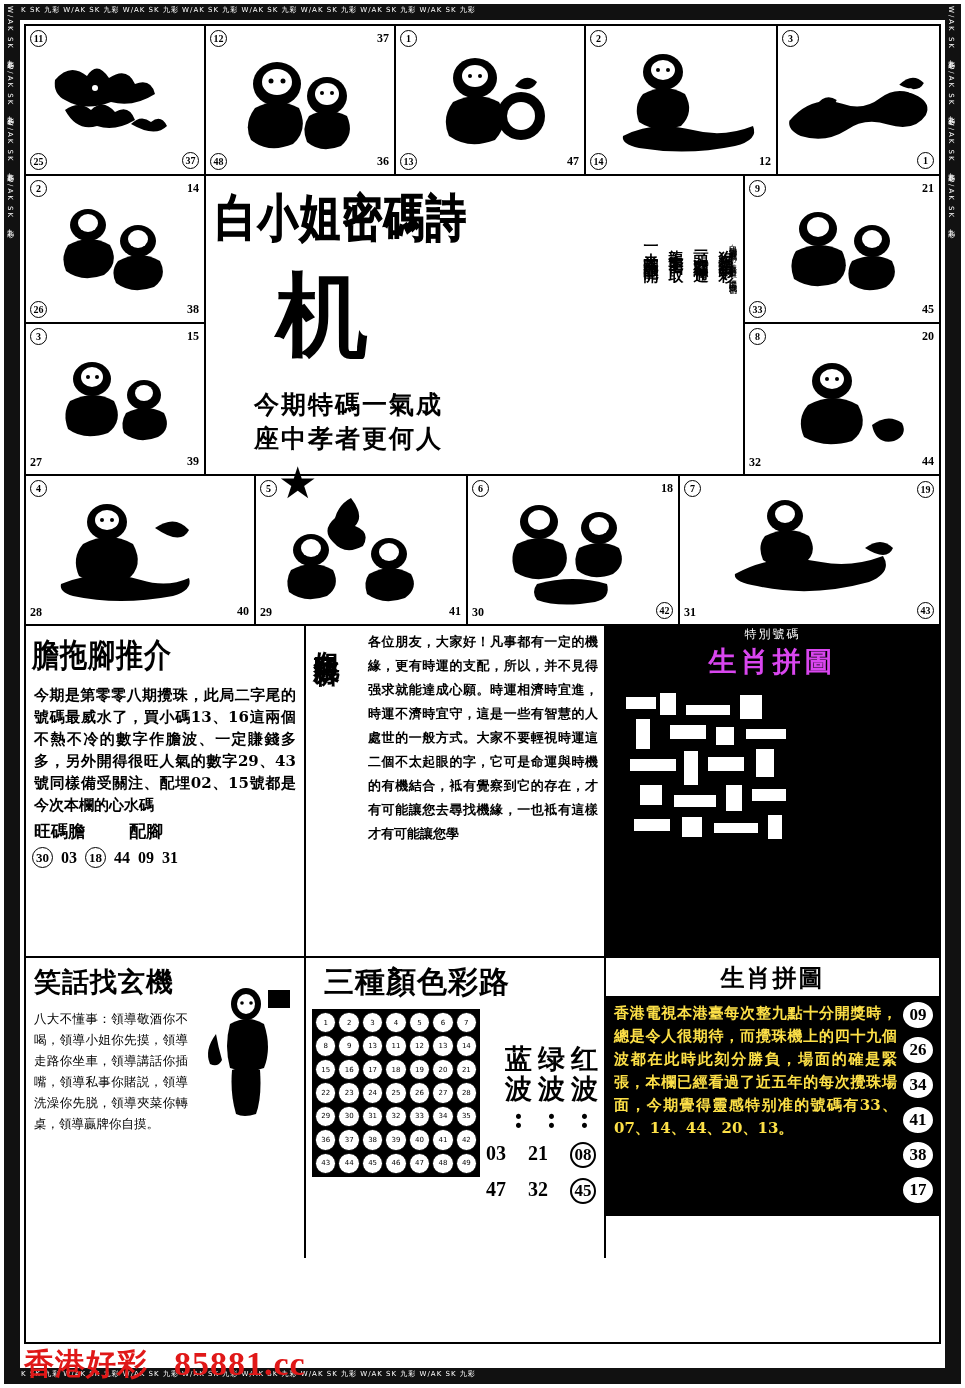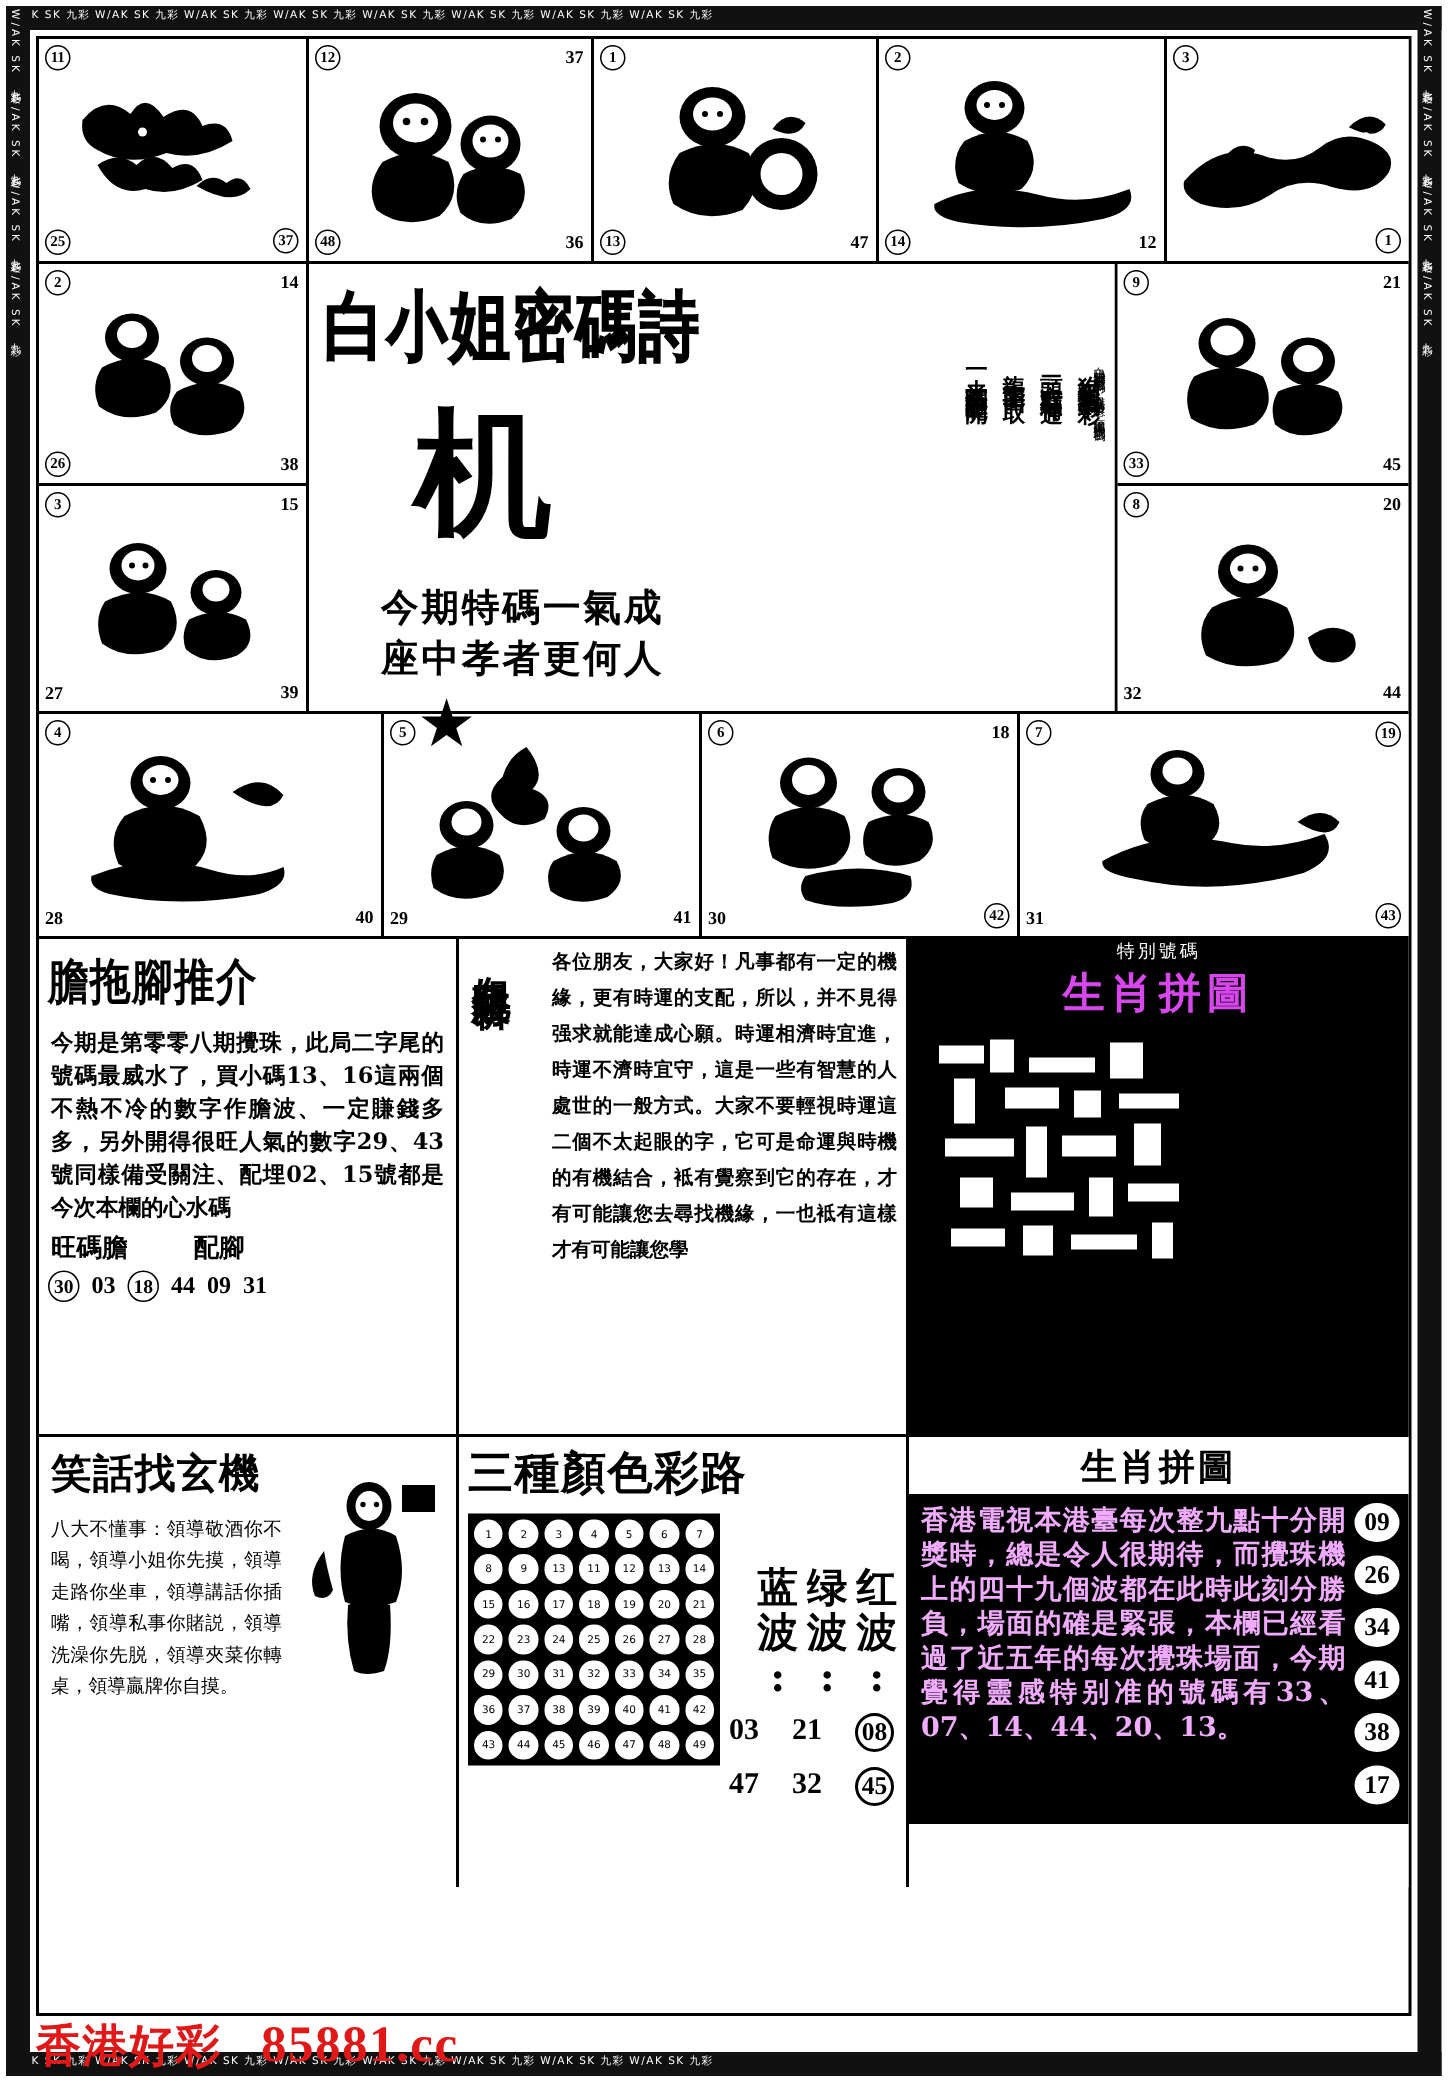--- a/index.html
+++ b/index.html
@@ -189,21 +189,21 @@
     font-family:"DejaVu Serif", serif;
   }
   .map-area { position:relative; margin:4px 10px; height:170px; }
   .mp { position:absolute; background:#fff; }
 
   .joke-title { font-size:27px; font-weight:bold; padding:6px 0 0 8px; letter-spacing:1px;
                 font-family:"DejaVu Serif", serif;}
   .joke-body { font-size:12.5px; line-height:21px; padding:8px 8px 0 8px; text-align:justify;
                font-family:"DejaVu Serif", serif;}
 
-  .color-title { font-size:30px; font-weight:bold; letter-spacing:1px; padding:4px 0 0 6px;
+  .color-title { font-size:30px; font-weight:bold; letter-spacing:1px; padding:4px 0 0 18px;
                  font-family:"DejaVu Serif", serif;}
   .ball-grid {
     display:grid;
     grid-template-columns: repeat(7, 1fr);
     gap:2px;
     background:#000;
     padding:3px;
     width:168px;
     margin:6px 0 0 6px;
   }
@@ -215,21 +215,21 @@
                 font-family:"DejaVu Serif", serif;}
   .colnums { position:absolute; right:8px; bottom:44px; }
   .colnums .rw { display:flex; gap:22px; font-size:20px; font-weight:bold; justify-content:flex-end;
                  font-family:"Liberation Serif", serif; margin-bottom:10px;}
   .colnums .cc { width:26px;height:26px;border:2px solid #000;border-radius:50%;
                  display:flex;align-items:center;justify-content:center;font-size:17px;}
 
   .pred-title { text-align:center; font-size:24px; font-weight:bold; padding:4px 0 2px 0;
                 letter-spacing:2px; font-family:"DejaVu Serif", serif;}
   .pred-body {
-    background:#000; color:#f0abfc; font-size:18px; line-height:23px;
+    background:#000; color:#fde047; font-size:15px; line-height:23px;
     padding:6px 42px 6px 8px; text-align:justify; font-weight:bold;
     font-family:"DejaVu Serif", serif;
     min-height:220px;
   }
   .pred-balls { position:absolute; right:4px; top:42px; }
   .pbl {
     width:34px;height:30px;border:2px solid #000;border-radius:50%;
     background:#fff;color:#000;font-size:17px;font-weight:bold;
     display:flex;align-items:center;justify-content:center;
     margin-bottom:5px;

